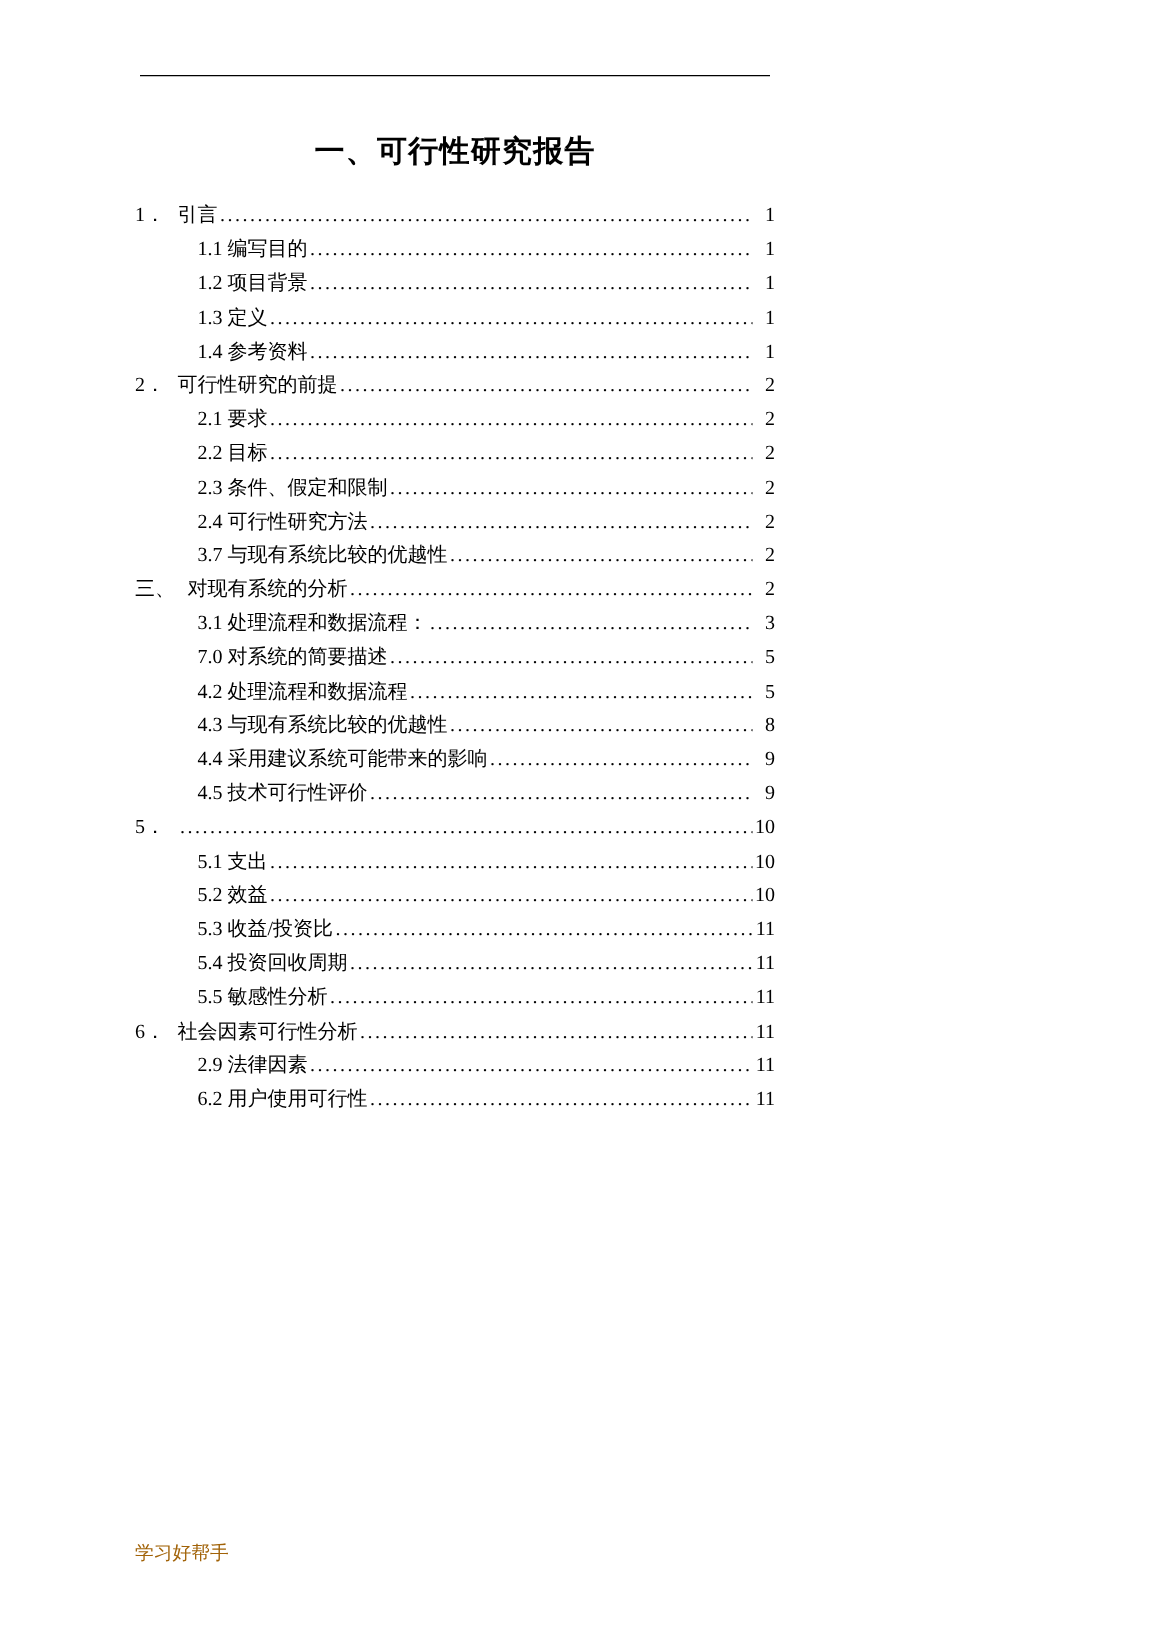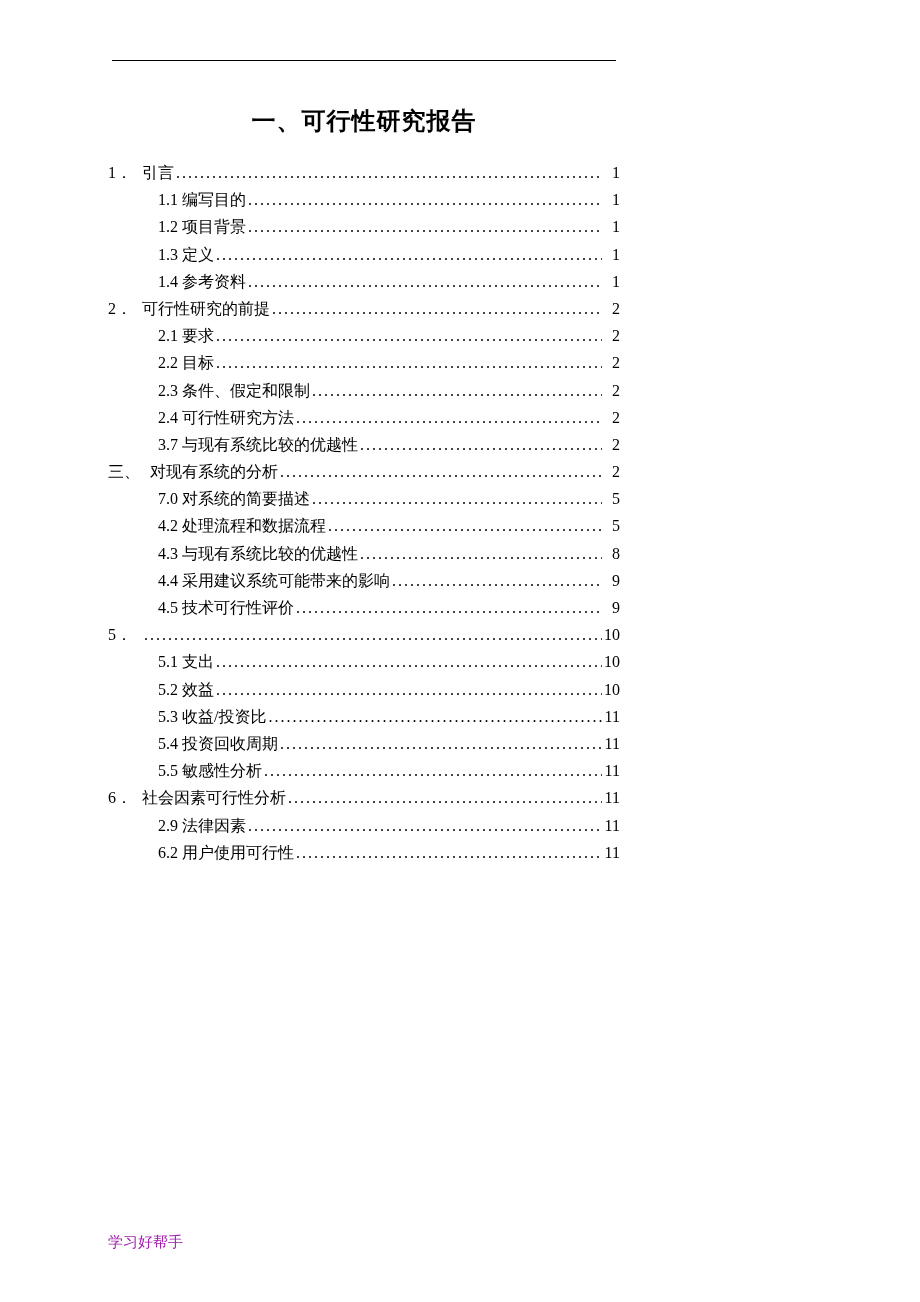--- a/index.html
+++ b/index.html
@@ -60,21 +60,21 @@
   .toc-page {
     padding-left: 2px;
     min-width: 18px;
     text-align: right;
   }
   .footer {
     position: absolute;
     bottom: 50px;
     left: 108px;
     font-size: 15px;
-    color: #a21caf;
+    color: #a16207;
   }
 </style>
 </head>
 <body>
 
 <div class="page">
 
   <div class="hr-top"></div>
 
   <h1 class="doc-title">一、可行性研究报告</h1>
@@ -146,20 +146,26 @@
         <span class="toc-leader"></span>
         <span class="toc-page">2</span>
       </div>
       <div class="toc-row level-1">
         <span class="toc-num l1">三、</span>
         <span class="toc-label">对现有系统的分析</span>
         <span class="toc-leader"></span>
         <span class="toc-page">2</span>
       </div>
       <div class="toc-row level-2">
+        <span class="toc-num l2">3.1</span>
+        <span class="toc-label">处理流程和数据流程：</span>
+        <span class="toc-leader"></span>
+        <span class="toc-page">3</span>
+      </div>
+      <div class="toc-row level-2">
         <span class="toc-num l2">7.0</span>
         <span class="toc-label">对系统的简要描述</span>
         <span class="toc-leader"></span>
         <span class="toc-page">5</span>
       </div>
       <div class="toc-row level-2">
         <span class="toc-num l2">4.2</span>
         <span class="toc-label">处理流程和数据流程</span>
         <span class="toc-leader"></span>
         <span class="toc-page">5</span>

